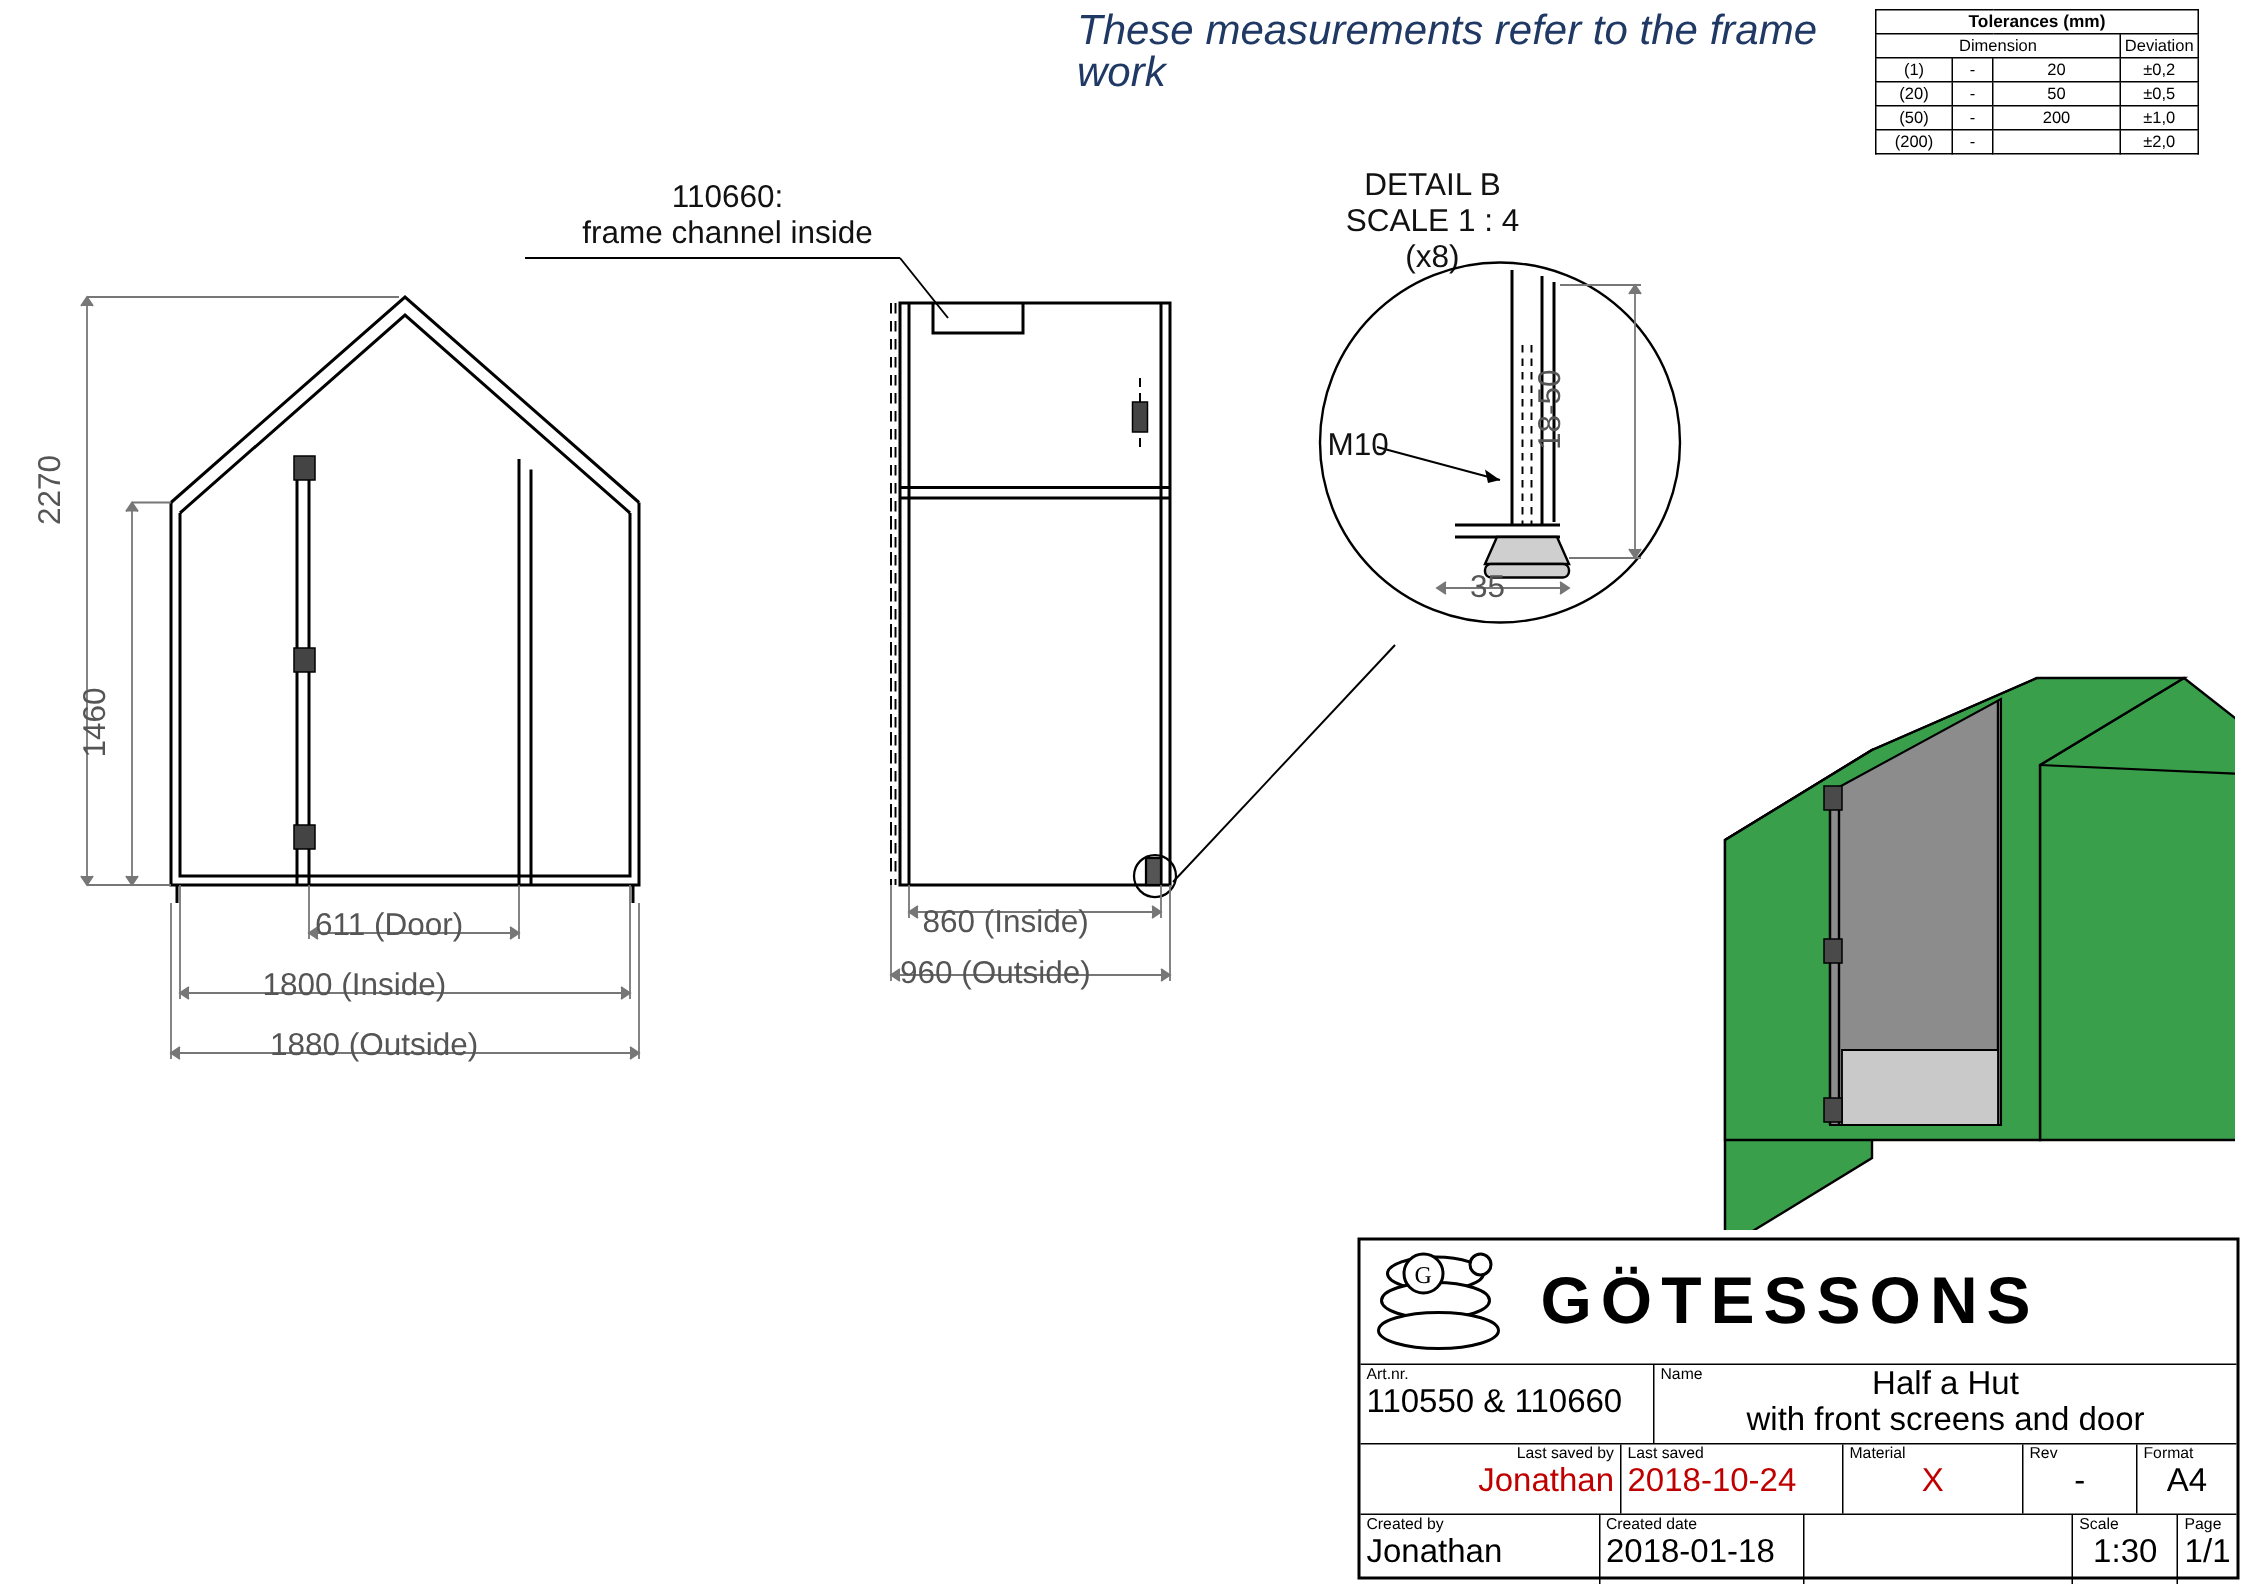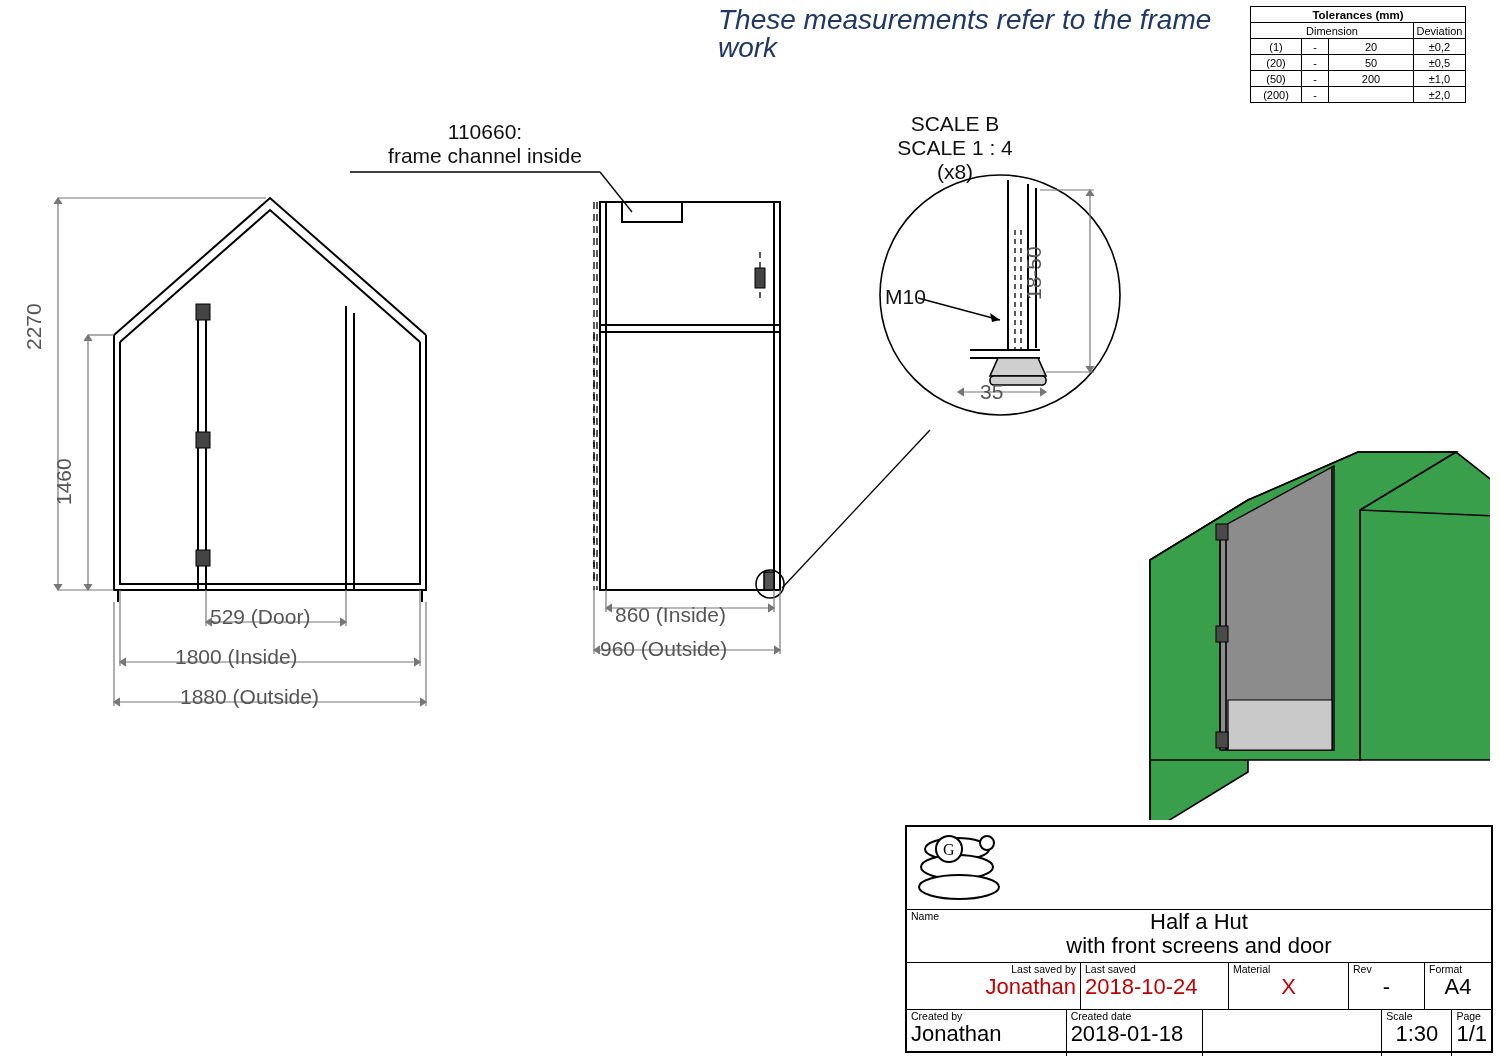--- a/index.html
+++ b/index.html
@@ -132,21 +132,21 @@
     <line x1="84" y1="592" x2="396" y2="592"></line>
     <path d="M90,588 L84,592 L90,596" fill="#777"></path>
     <path d="M390,588 L396,592 L390,596" fill="#777"></path>
     <line x1="84" y1="492" x2="84" y2="596"></line>
     <line x1="396" y1="492" x2="396" y2="596"></line>
   </g>
 </svg>
 
 <div class="abs dim" style="left:22px;top:350px;transform:rotate(-90deg);transform-origin:left top;">2270</div>
 <div class="abs dim" style="left:52px;top:505px;transform:rotate(-90deg);transform-origin:left top;">1460</div>
-<div class="abs dim" style="left:210px;top:605px;">529 (Door)</div>
+<div class="abs dim" style="left:210px;top:605px;">611 (Door)</div>
 <div class="abs dim" style="left:175px;top:645px;">1800 (Inside)</div>
 <div class="abs dim" style="left:180px;top:685px;">1880 (Outside)</div>
 
 <div class="abs lbl" style="left:355px;top:120px;text-align:center;width:260px;">
   <div>110660:</div>
   <div>frame channel inside</div>
 </div>
 <svg class="abs" style="left:340px;top:160px;" width="320" height="70">
   <line x1="10" y1="12" x2="260" y2="12" stroke="#000" stroke-width="1.3"></line>
   <line x1="260" y1="12" x2="292" y2="52" stroke="#000" stroke-width="1.3"></line>
@@ -197,21 +197,21 @@
     <path d="M30,466 L24,470 L30,474" fill="#777"></path>
     <path d="M204,466 L210,470 L204,474" fill="#777"></path>
     <line x1="24" y1="410" x2="24" y2="474"></line>
     <line x1="210" y1="410" x2="210" y2="474"></line>
   </g>
 </svg>
 <div class="abs dim" style="left:615px;top:603px;">860 (Inside)</div>
 <div class="abs dim" style="left:600px;top:637px;">960 (Outside)</div>
 
 <div class="abs" style="left:855px;top:112px;width:200px;text-align:center;line-height:24px;">
-  <div class="lbl">SCALE B</div>
+  <div class="lbl">DETAIL B</div>
   <div class="lbl">SCALE 1 : 4</div>
   <div class="lbl">(x8)</div>
 </div>
 
 <svg class="abs" style="left:850px;top:170px;" width="300" height="270">
   <circle cx="150" cy="125" r="120" stroke="#000" fill="none" stroke-width="1.6"></circle>
 
   <g stroke="#000" fill="none" stroke-width="2">
     <line x1="158" y1="10" x2="158" y2="180"></line>
     <line x1="178" y1="14" x2="178" y2="180"></line>
@@ -293,23 +293,28 @@
     <div style="width:120px;display:flex;align-items:center;justify-content:center;">
       <svg width="104" height="70">
         <ellipse cx="42" cy="16" rx="32" ry="11" fill="#fff" stroke="#000" stroke-width="2"></ellipse>
         <ellipse cx="42" cy="34" rx="36" ry="12" fill="#fff" stroke="#000" stroke-width="2"></ellipse>
         <ellipse cx="44" cy="54" rx="40" ry="12" fill="#fff" stroke="#000" stroke-width="2"></ellipse>
         <circle cx="34" cy="16" r="13" fill="#fff" stroke="#000" stroke-width="2"></circle>
         <text x="28" y="22" font-size="16" font-family="Liberation Serif, serif">G</text>
         <circle cx="72" cy="10" r="7" fill="#fff" stroke="#000" stroke-width="2"></circle>
       </svg>
     </div>
+    <div class="logo-text">GÖTESSONS</div>
   </div>
 
   <div class="row" style="height:52px;">
+    <div class="cell" style="width:196px;">
+      <div class="cap">Art.nr.</div>
+      <div class="val">110550 &amp; 110660</div>
+    </div>
     <div class="cell" style="flex:1;">
       <div class="cap">Name</div>
       <div style="text-align:center;margin-top:-12px;">
         <div class="val">Half a Hut</div>
         <div class="val">with front screens and door</div>
       </div>
     </div>
   </div>
 
   <div class="row" style="height:46px;">

